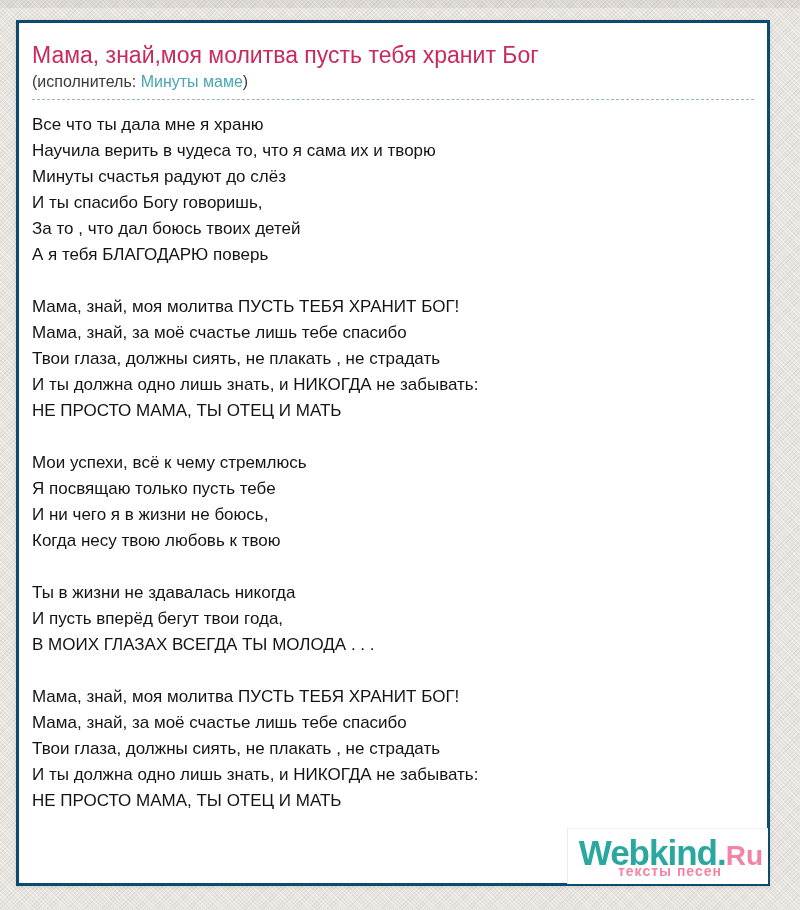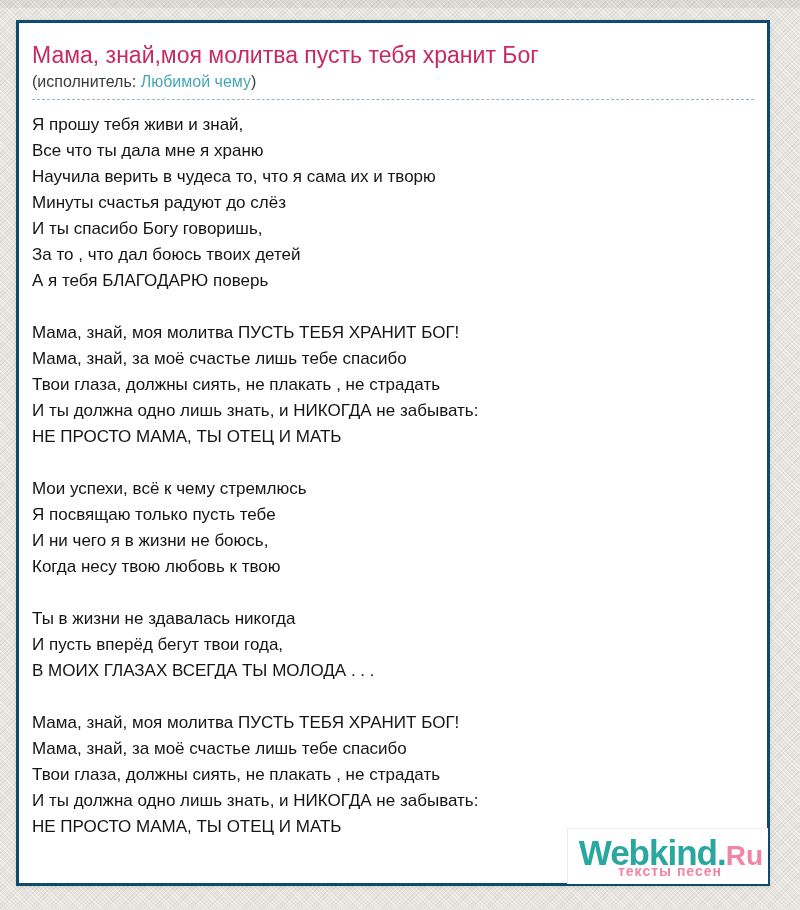--- a/index.html
+++ b/index.html
@@ -112,27 +112,26 @@
   }
 </style>
 </head>
 <body>
 
 <div class="card">
 
   <div class="header">
     <h1 class="song-title">Мама, знай,моя молитва пусть тебя хранит Бог</h1>
     <div class="artist-line">
-      <span>(исполнитель: </span><span class="artist-link">Любимой чему</span><span>)</span>
+      <span>(исполнитель: </span><span class="artist-link">Минуты маме</span><span>)</span>
     </div>
   </div>
 
   <div class="lyrics">
       <div class="stanza">
-        <div class="lyric-line">Я прошу тебя живи и знай,</div>
         <div class="lyric-line">Все что ты дала мне я храню</div>
         <div class="lyric-line">Научила верить в чудеса то, что я сама их и творю</div>
         <div class="lyric-line">Минуты счастья радуют до слёз</div>
         <div class="lyric-line">И ты спасибо Богу говоришь,</div>
         <div class="lyric-line">За то , что дал боюсь твоих детей</div>
         <div class="lyric-line">А я тебя БЛАГОДАРЮ поверь</div>
       </div>
       <div class="stanza">
         <div class="lyric-line">Мама, знай, моя молитва ПУСТЬ ТЕБЯ ХРАНИТ БОГ!</div>
         <div class="lyric-line">Мама, знай, за моё счастье лишь тебе спасибо</div>

